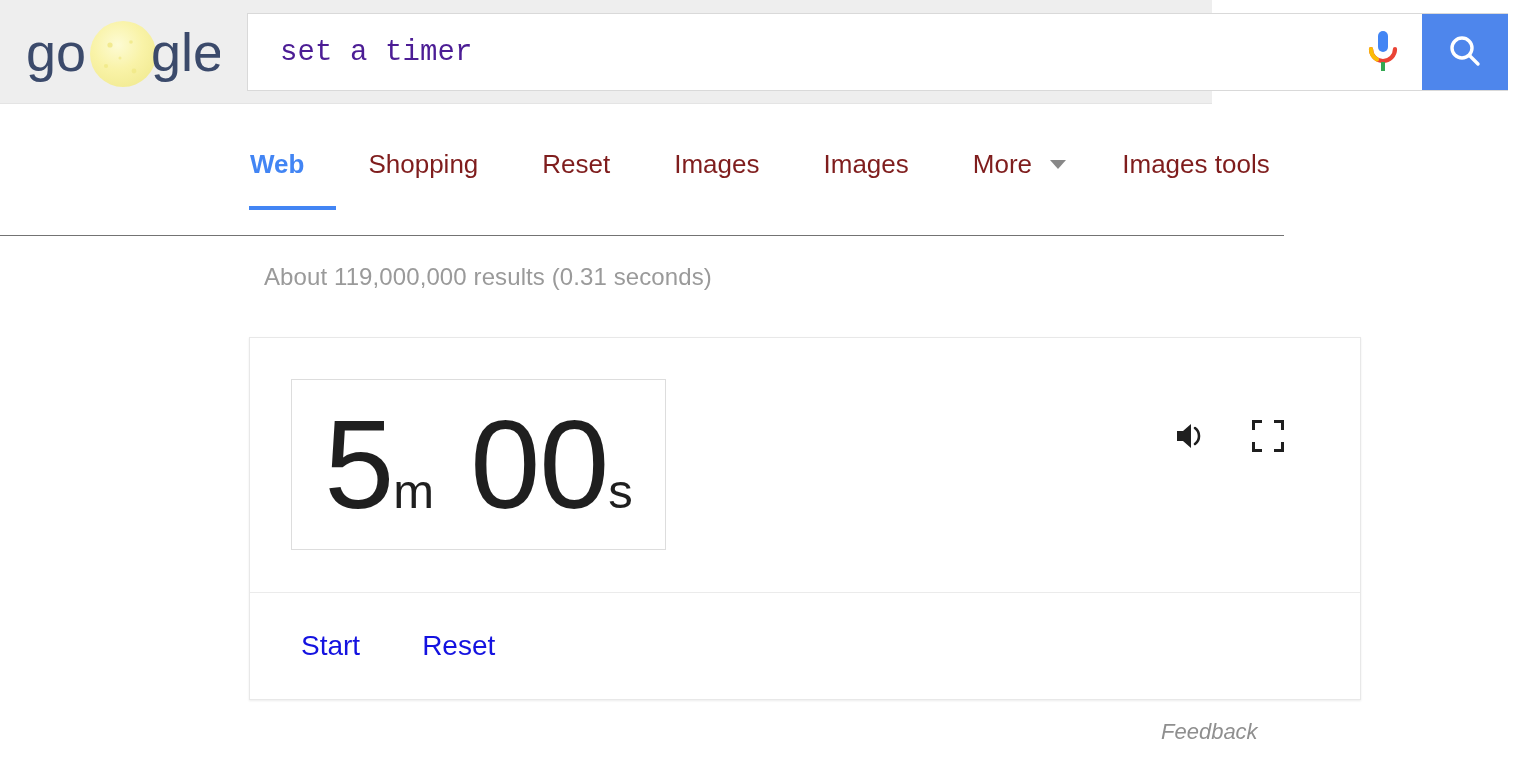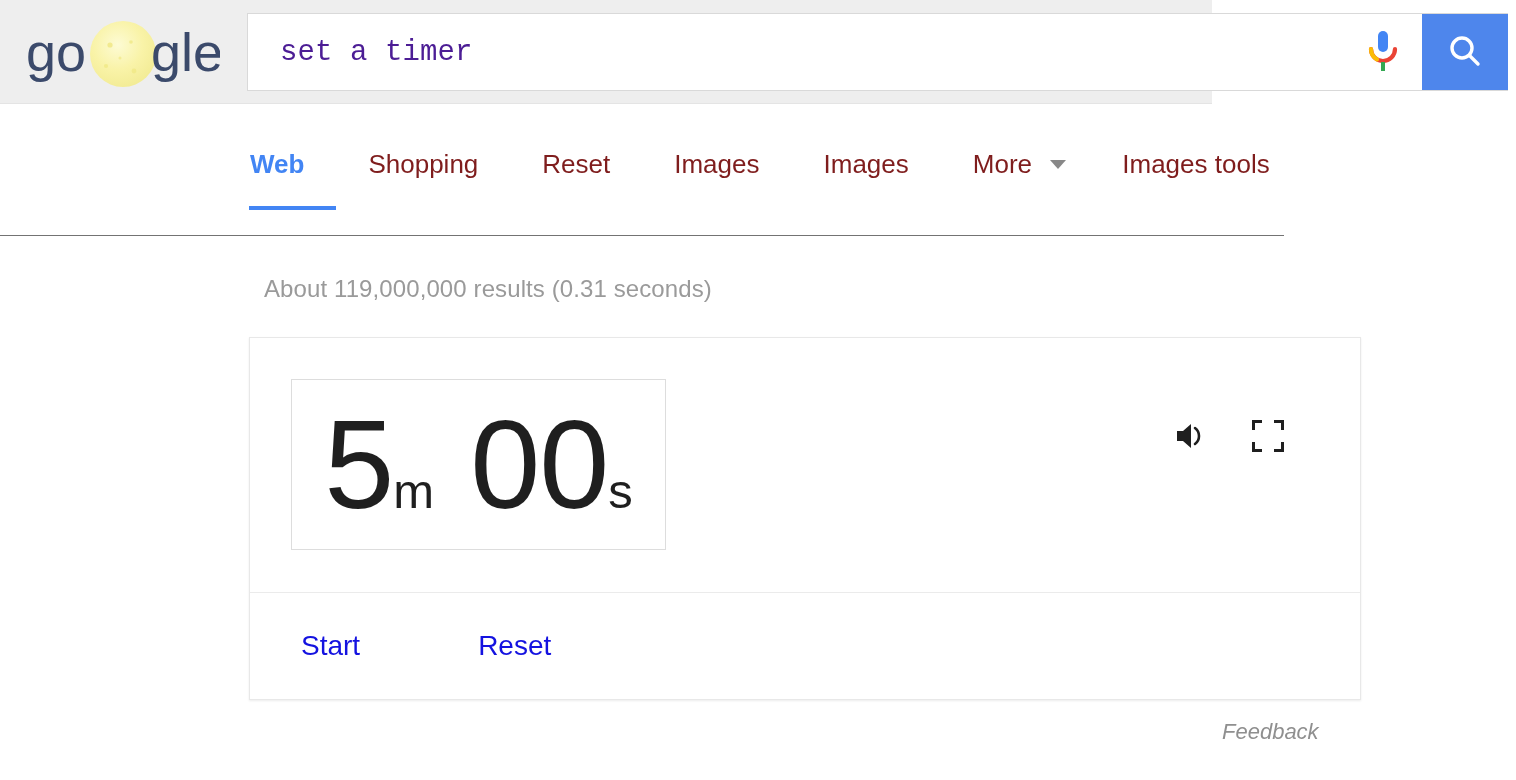--- a/index.html
+++ b/index.html
@@ -132,21 +132,21 @@
     border-left: 8px solid transparent;
     border-right: 8px solid transparent;
     border-top: 9px solid #888888;
     vertical-align: 4px;
   }
 
   
   .result-stats {
     position: absolute;
     left: 264px;
-    top: 275px;
+    top: 263px;
     font-size: 24px;
     color: #9a9a9a;
     letter-spacing: 0.1px;
   }
 
   
   .timer-card {
     position: absolute;
     left: 249px;
     top: 337px;
@@ -222,25 +222,25 @@
     align-items: center;
     padding-left: 51px;
   }
 
   .action-link {
     font-size: 28px;
     color: #1412e0;
     cursor: pointer;
     text-decoration: none;
   }
-  .action-link.start { margin-right: 118px; }
+  .action-link.start { margin-right: 62px; }
 
   .feedback {
     position: absolute;
-    left: 1222px;
+    left: 1161px;
     top: 719px;
     font-size: 22px;
     font-style: italic;
     color: #8f8f8f;
     cursor: pointer;
   }
 </style>
 </head>
 <body>
 

